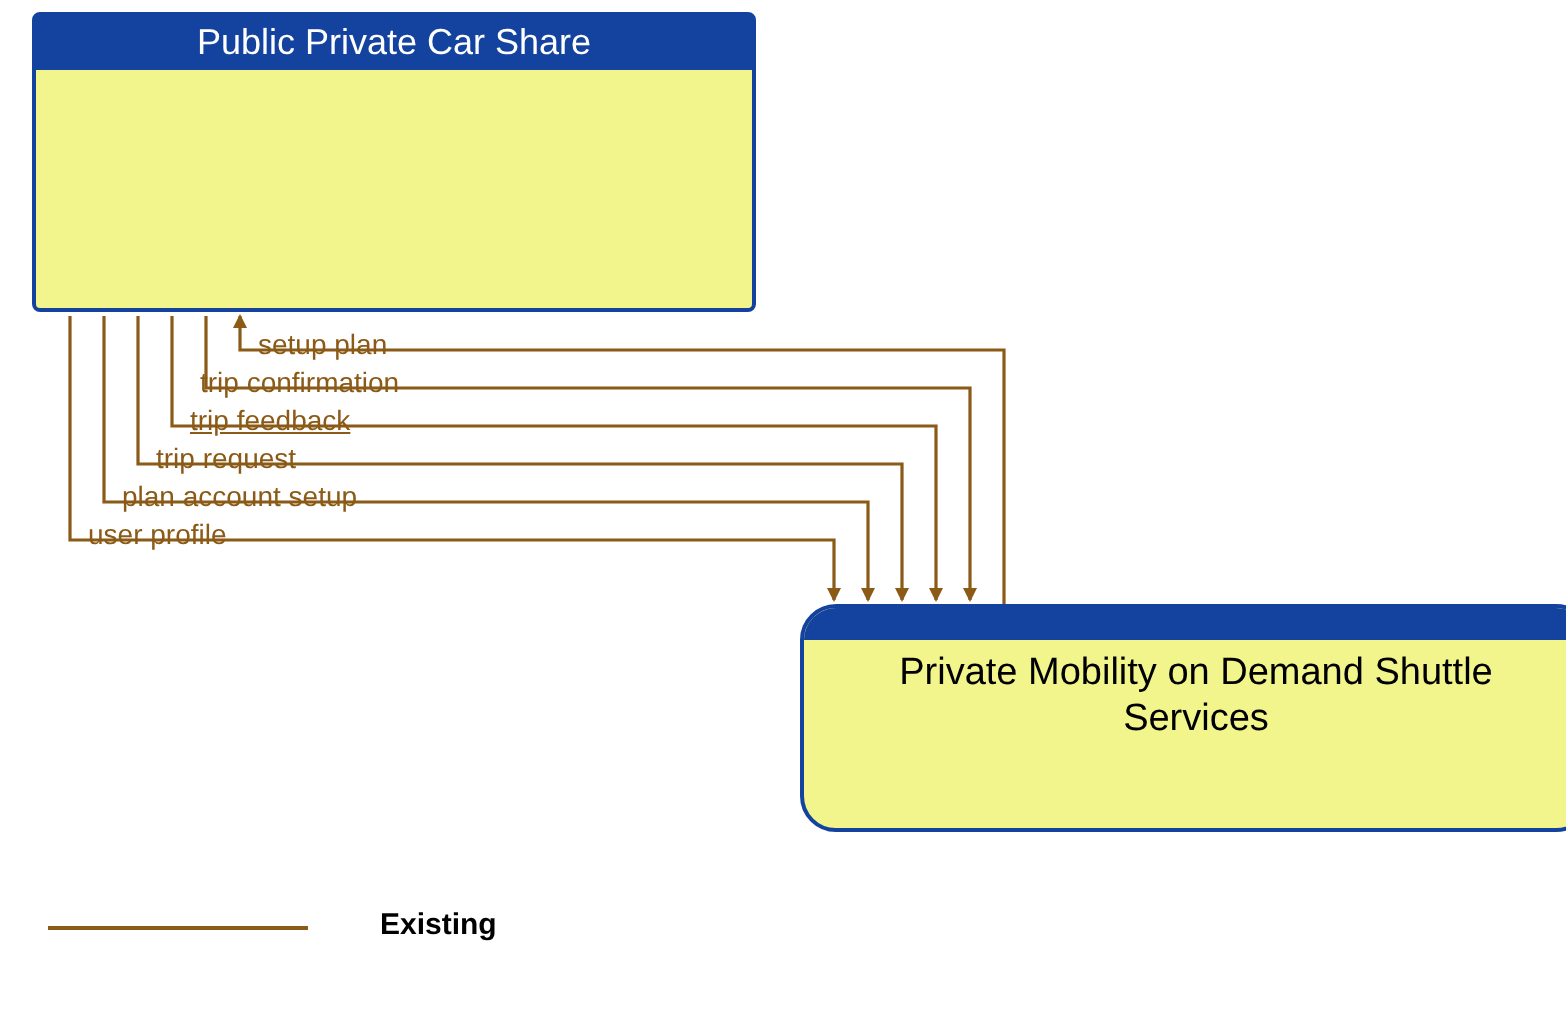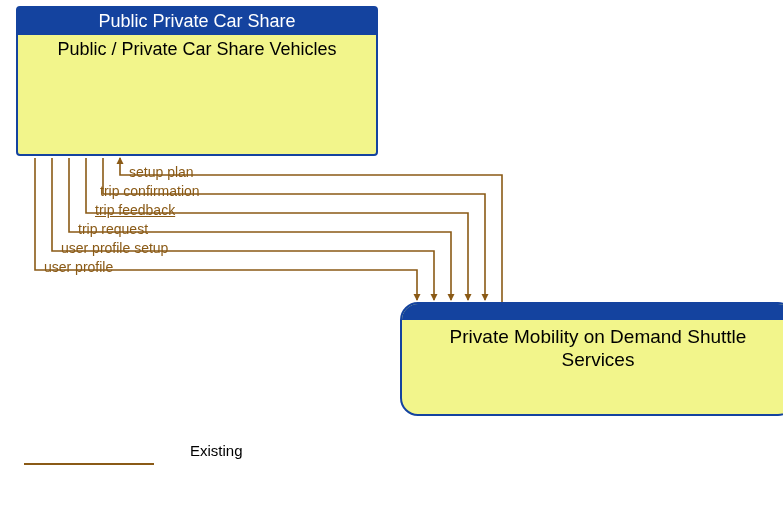--- a/index.html
+++ b/index.html
@@ -78,31 +78,31 @@
     position: absolute;
     left: 24px;
     top: 463px;
     width: 130px;
     height: 0;
     border-top: 2px solid #8a5a16;
   }
   .legend-label {
     position: absolute;
     left: 190px;
-    top: 442px;
+    top: 454px;
     font-size: 15px;
     color: #000;
+    font-weight: bold;
   }
 </style>
 </head>
 <body>
 
 <div class="box box1">
   <div class="box-header">Public Private Car Share</div>
-  <div class="box-body">Public / Private Car Share Vehicles</div>
 </div>
 
 <div class="box box2">
   <div class="hdr"></div>
   <div class="bdy">Private Mobility on Demand Shuttle Services</div>
 </div>
 
 <svg class="flows">
   <defs>
     <marker id="arrow" markerWidth="9" markerHeight="9" refX="7" refY="4.5" orient="auto" markerUnits="userSpaceOnUse">
@@ -122,17 +122,17 @@
     <path d="M 52 158 L 52 251 L 434 251 L 434 300" marker-end="url(#arrow)"></path>
 
     <path d="M 35 158 L 35 270 L 417 270 L 417 300" marker-end="url(#arrow)"></path>
   </g>
 </svg>
 
 <div class="flow-label" style="left:129px; top:164px;">setup plan</div>
 <div class="flow-label" style="left:100px; top:183px;">trip confirmation</div>
 <div class="flow-label" style="left:95px; top:202px;text-decoration:underline;">trip feedback</div>
 <div class="flow-label" style="left:78px; top:221px;">trip request</div>
-<div class="flow-label" style="left:61px; top:240px;">user profile setup</div>
+<div class="flow-label" style="left:61px; top:240px;">plan account setup</div>
 <div class="flow-label" style="left:44px; top:259px;">user profile</div>
 
 <div class="legend-line"></div>
 <div class="legend-label">Existing</div>
 
 </body></html>

